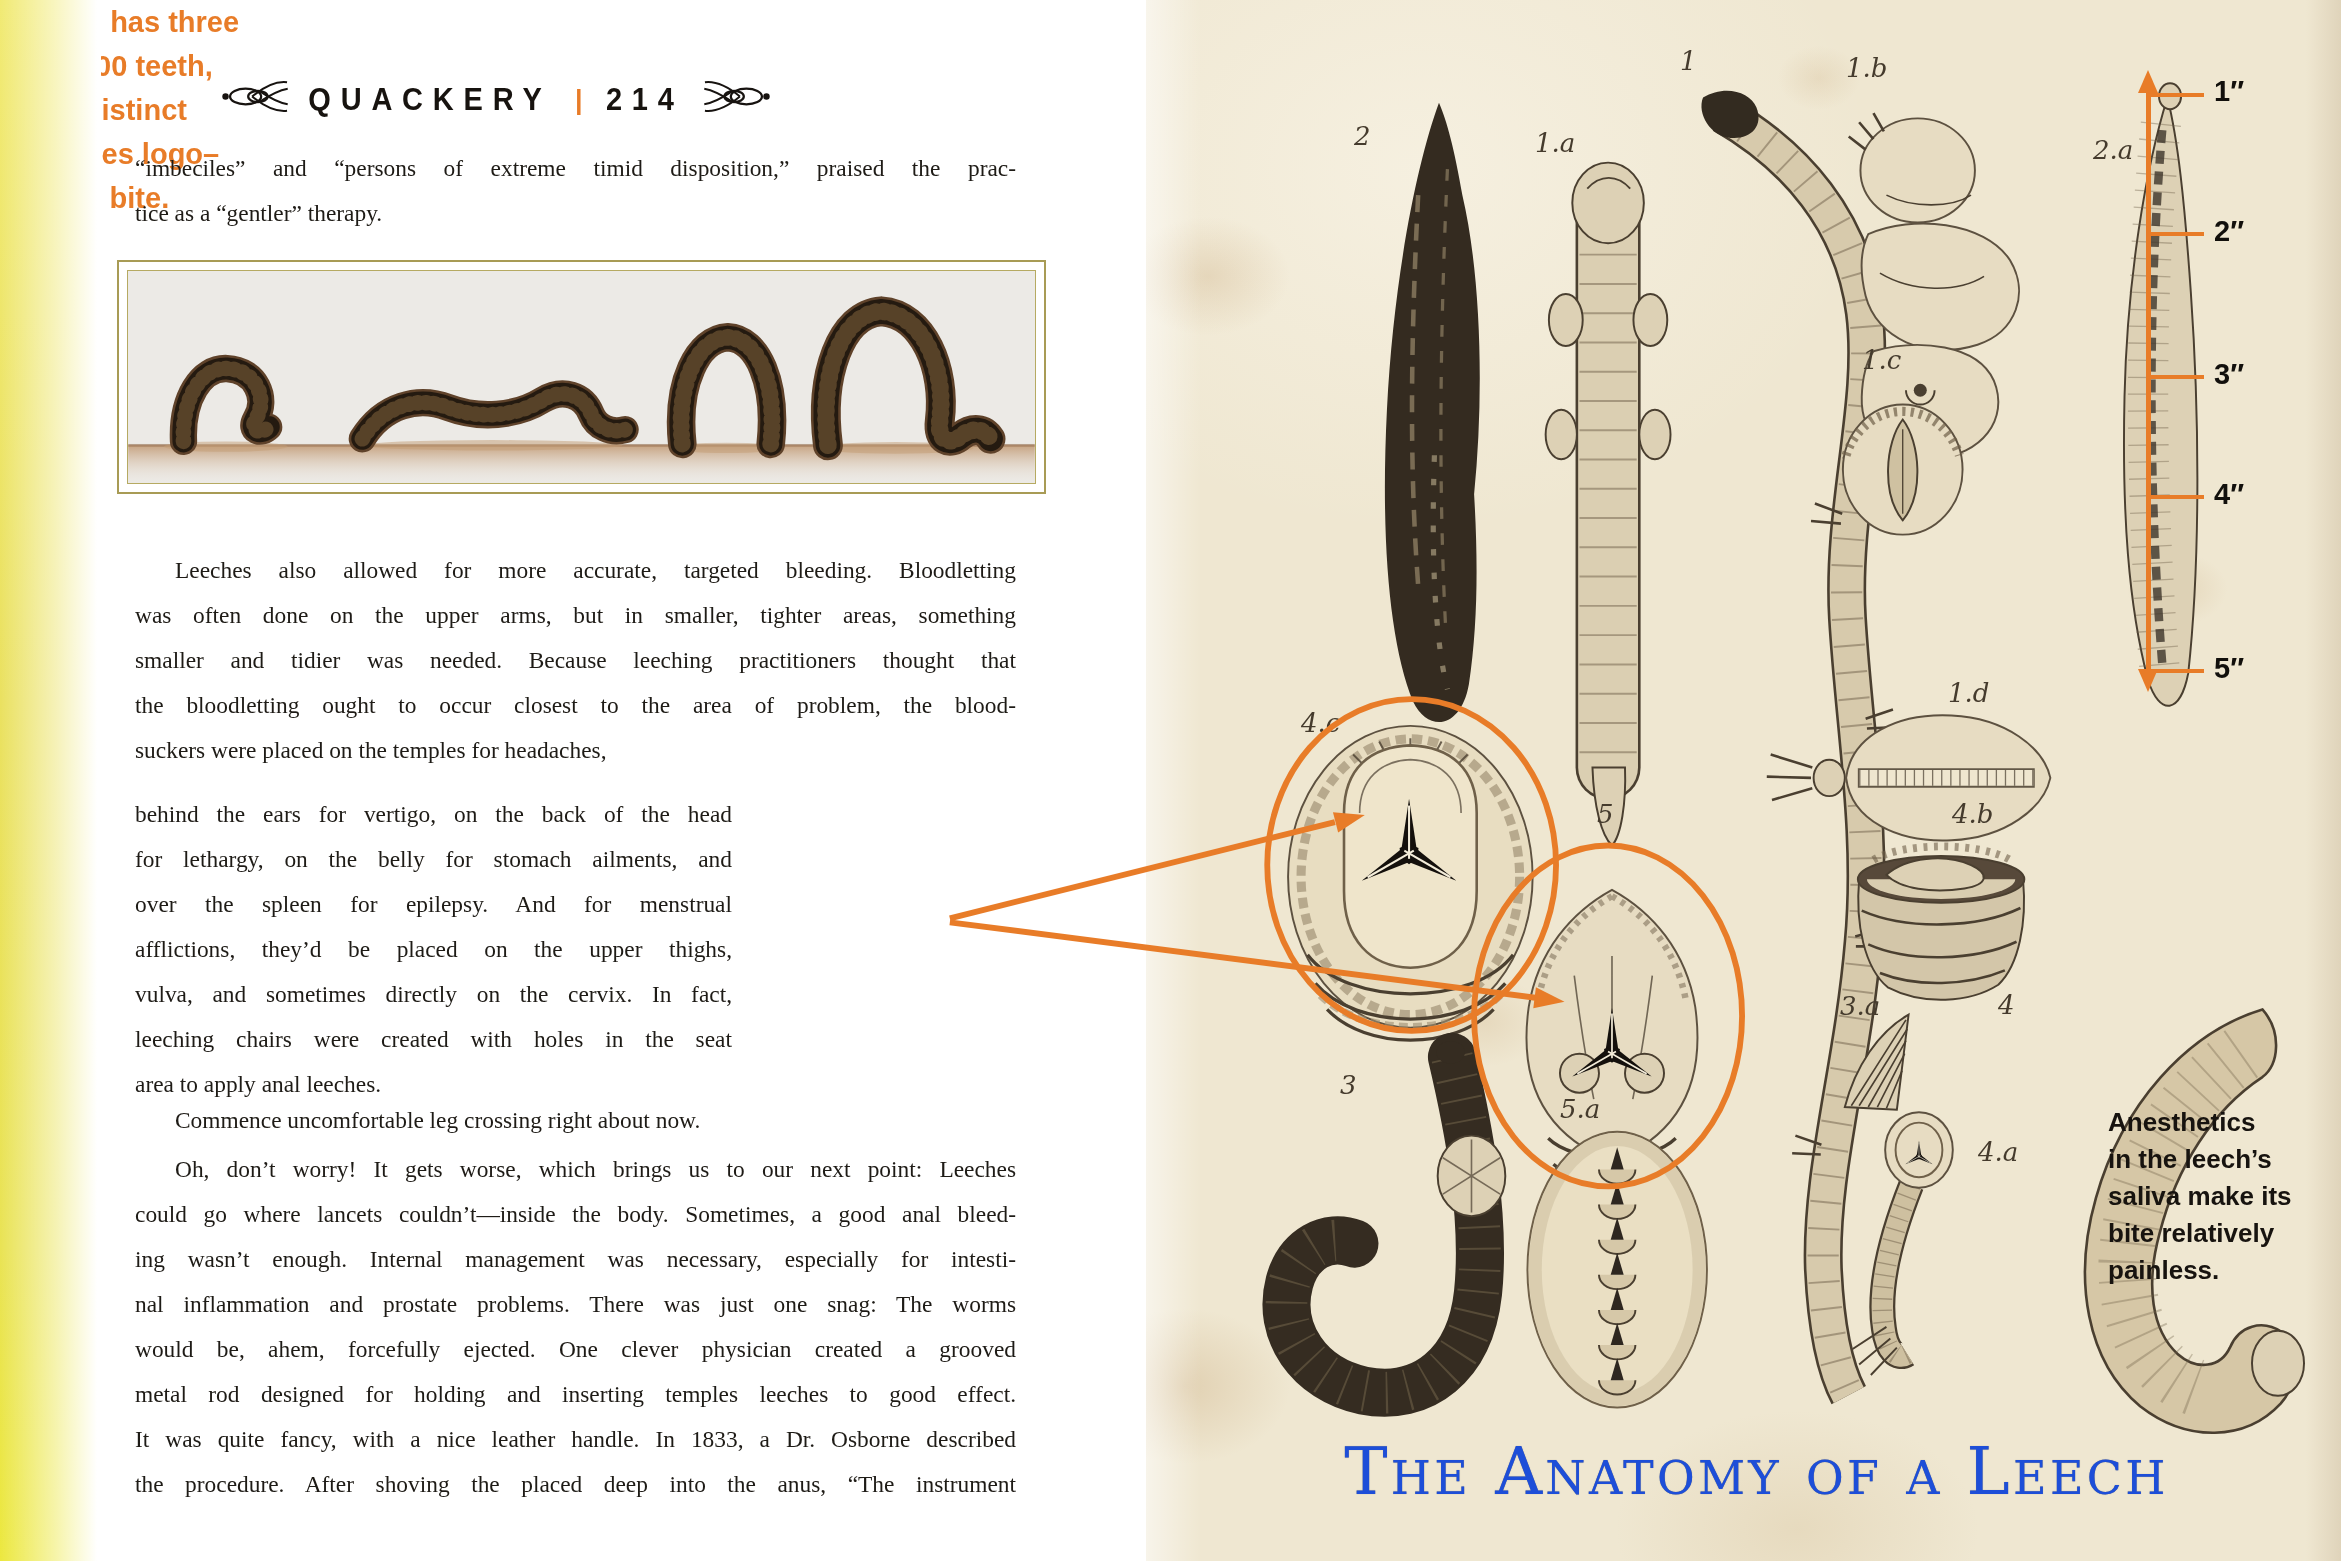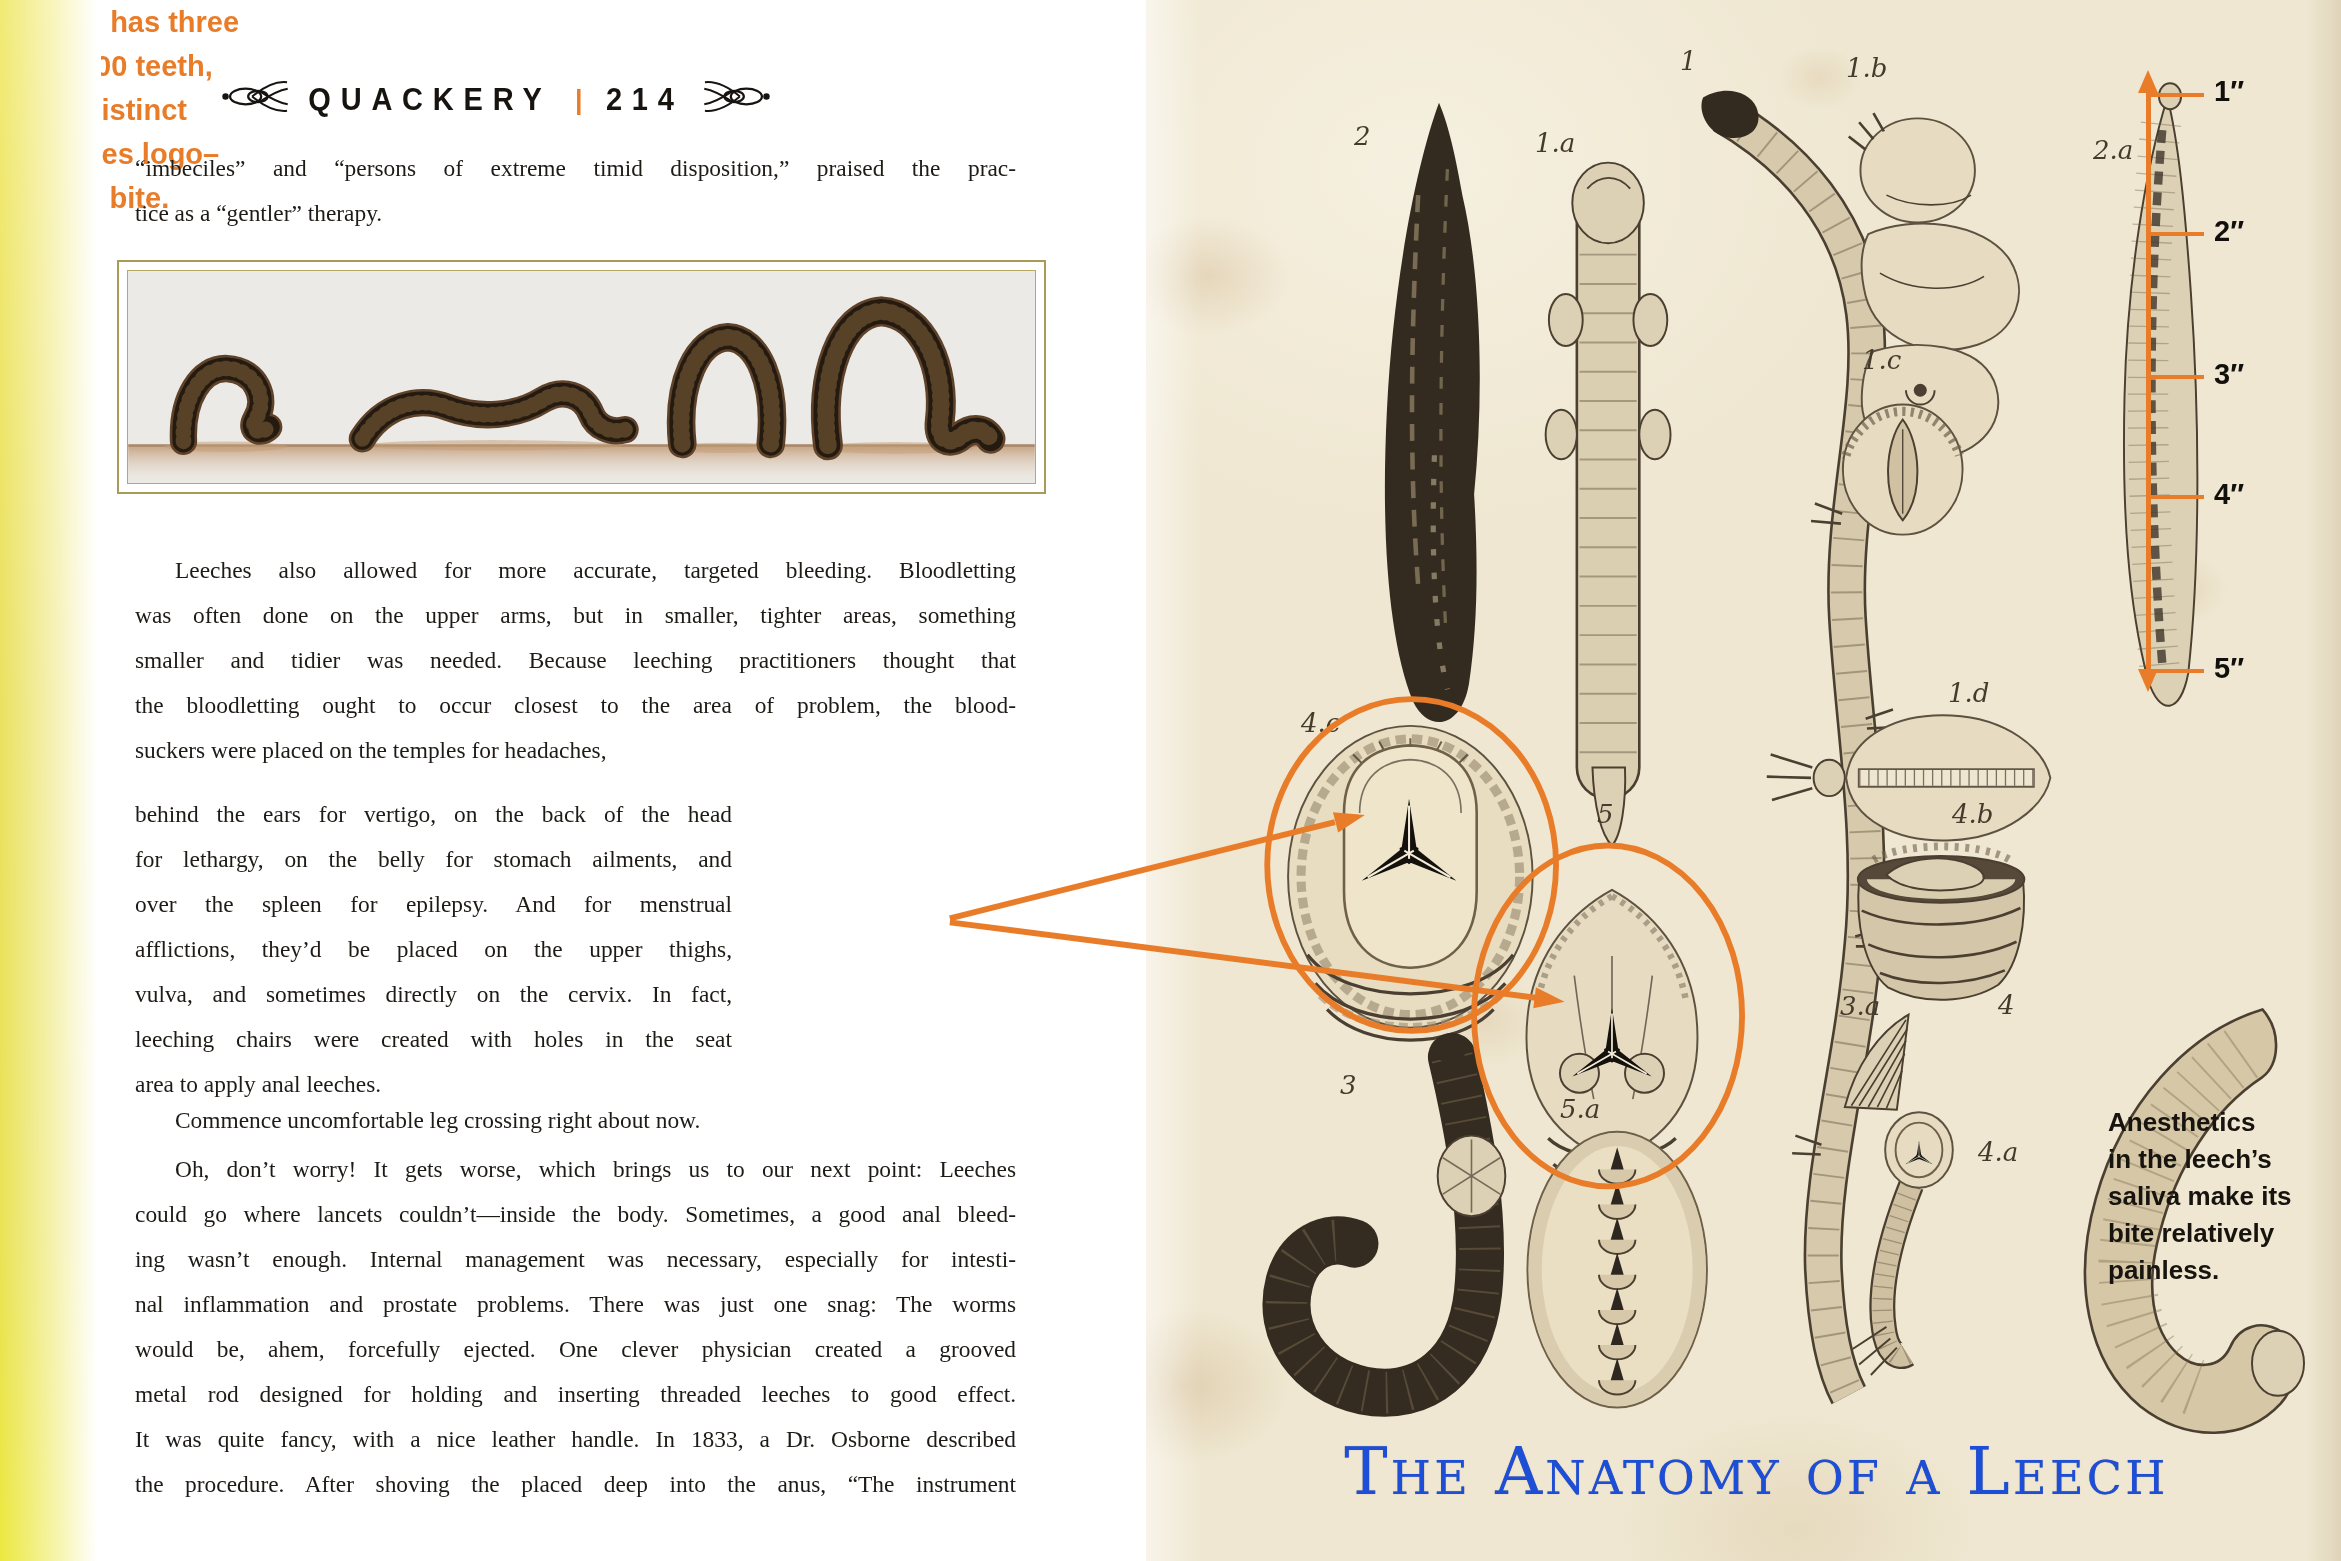--- a/index.html
+++ b/index.html
@@ -177,21 +177,21 @@
     </div>
   <div id="commence" class="tblock">
       <div class="line ind"><span>Commence uncomfortable leg crossing right about </span><span class="it">now</span><span>.</span></div>
     </div>
   <div id="para4" class="tblock">
       <div class="line j ind"><span>Oh, don’t worry! It gets worse, which brings us to our next point: Leeches</span></div>
       <div class="line j"><span>could go where lancets couldn’t—</span><span class="it">inside the body</span><span>. Sometimes, a good anal bleed-</span></div>
       <div class="line j"><span>ing wasn’t enough. Internal management was necessary, especially for intesti-</span></div>
       <div class="line j"><span>nal inflammation and prostate problems. There was just one snag: The worms</span></div>
       <div class="line j"><span>would be, ahem, forcefully ejected. One clever physician created a grooved</span></div>
-      <div class="line j"><span>metal rod designed for holding and inserting threaded leeches to good effect.</span></div>
+      <div class="line j"><span>metal rod designed for holding and inserting temples leeches to good effect.</span></div>
       <div class="line j"><span>It was quite fancy, with a nice leather handle. In 1833, a Dr. Osborne described</span></div>
       <div class="line j"><span>the procedure. After shoving the placed deep into the anus, “The instrument</span></div>
     </div>
 
   <div id="plate-page"></div>
 
   <svg width="2342" height="1561" viewBox="0 0 3600 2400">
     <defs>
       <g id="mstar">
         <g fill="#14100c">

